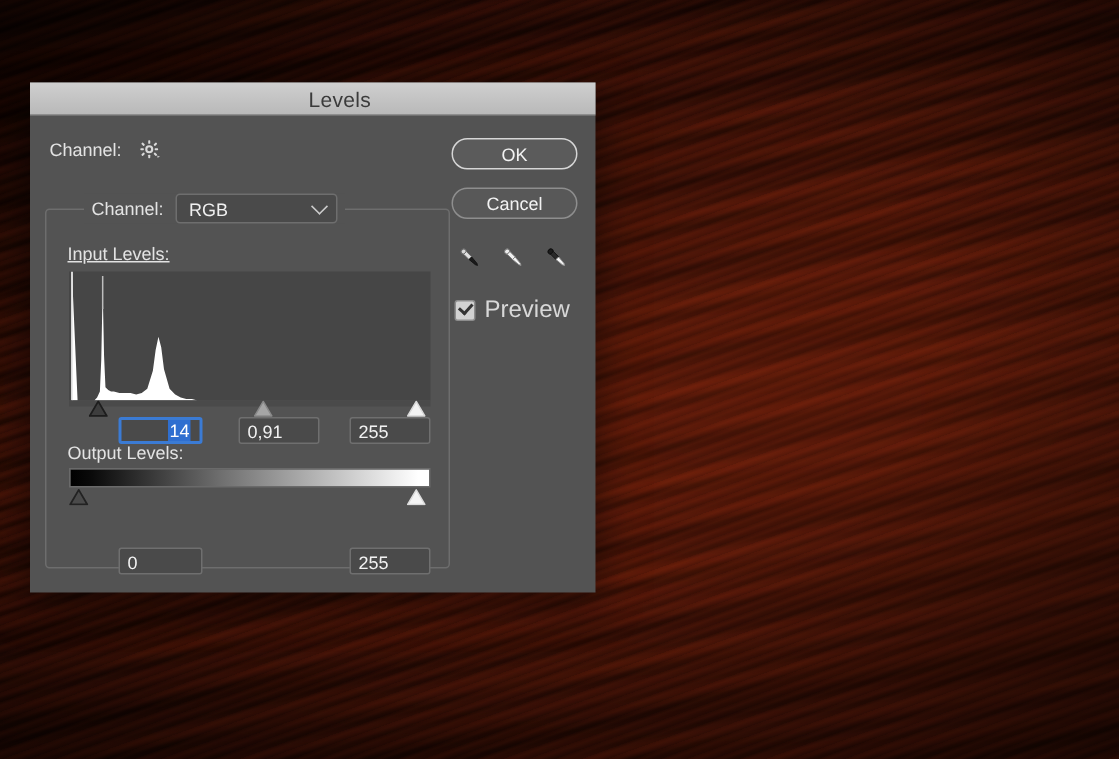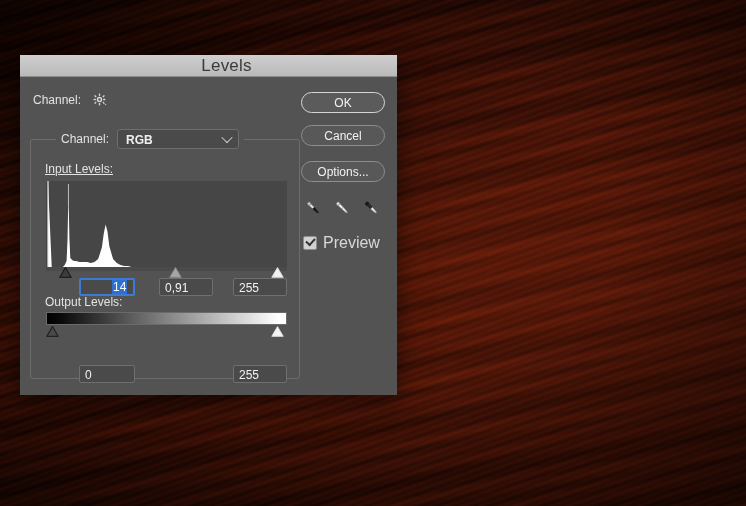--- a/index.html
+++ b/index.html
@@ -97,21 +97,21 @@
   }
   #titlebar {
     height: 21px;
     background: linear-gradient(#cfcfcf, #b9b9b9);
     border-bottom: 1px solid #8e8e8e;
     display: flex;
     align-items: center;
     justify-content: center;
   }
   #titlebar .t {
-    font-size: 17px;
+    font-size: 14px;
     color: #3b3b3b;
     letter-spacing: .2px;
     margin-left: 36px;
   }
 
   .body {
     position: relative;
     height: 318px;
   }
 
@@ -166,21 +166,21 @@
   }
   .channel-row {
     position: absolute;
     left: 25px;
     top: -11px;
     display: flex;
     align-items: center;
     background: #535353;
     padding: 0 5px;
   }
-  #channel-select { width: 122px; margin-left: 8px; font-weight: bold; }
+  #channel-select { width: 108px; margin-left: 8px; }
 
   .section-label {
     position: absolute;
     font-size: 12px;
     color: #e3e3e3;
   }
   #input-levels-label { left: 14px; top: 22px; text-decoration: underline; }
   #output-levels-label { left: 14px; top: 155px; }
 
   
@@ -421,21 +421,20 @@
         <span>0</span>
       </div>
       <div class="numfield" id="out-white">
         <span>255</span>
       </div>
     </div>
 
     <div id="buttons">
       <div class="btn primary">OK</div>
       <div class="btn">Cancel</div>
-      <div class="btn" style="margin-top:15px">Options...</div>
 
       <div id="droppers">
         <span class="dropper">
           <svg width="18" height="18" viewBox="0 0 18 18">
             <g transform="rotate(-45 9 9)">
               <rect x="7.6" y="1.6" width="3.4" height="3.1" rx="1.5" fill="#d9d9d9" stroke="#6a6a6a" stroke-width=".7"></rect>
               <rect x="8.0" y="4.5" width="2.6" height="5.0" fill="#e2e2e2" stroke="#6a6a6a" stroke-width=".6"></rect>
               <path d="M8.1 9.5 h2.4 l-0.5 5.4 -0.7 1.4 -0.7 -1.4 z" fill="#1b1b1b" stroke="#0d0d0d" stroke-width=".5"></path>
             </g>
           </svg>

